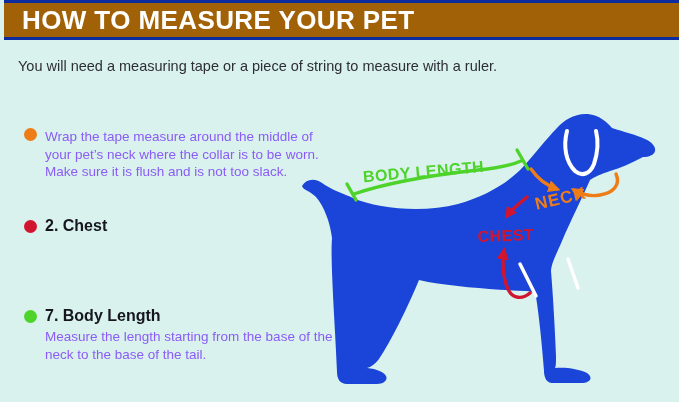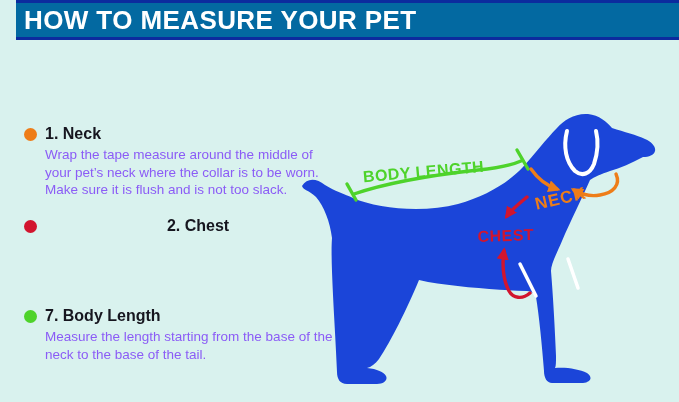--- a/index.html
+++ b/index.html
@@ -2,61 +2,61 @@
 <html><head>
 <meta charset="utf-8">
 <style>
   html,body { margin:0; padding:0; background:#ffffff; }
   .canvas {
     position:relative; width:679px; height:402px; overflow:hidden;
     background:#d9f2ee;
     font-family:"Liberation Sans", sans-serif;
   }
   .header {
-    position:absolute; top:0; left:16px; right:0; height:40px;
-    background:#0369a1;
+    position:absolute; top:0; left:4px; right:0; height:40px;
+    background:#a16207;
     border-top:3px solid #0c2b9e; border-bottom:3px solid #0c2b9e;
     box-sizing:border-box;
-    display:flex; align-items:center; padding-left:8px;
+    display:flex; align-items:center; padding-left:18px;
   }
   .header-title {
     color:#ffffff; font-size:26px; font-weight:bold; letter-spacing:0.4px;
     white-space:nowrap;
   }
   .intro {
     position:absolute; left:18px; top:56px; width:640px;
     font-size:14.5px; line-height:21px; color:#2e2e36;
   }
   .step { position:absolute; left:24px; display:flex; gap:8px; }
   .step-1 { top:125px; }
-  .step-2 { top:217px;text-align:center; }
+  .step-2 { top:217px; }
   .step-3 { top:307px; }
   .bullet { width:13px; height:13px; border-radius:50%; margin-top:3px; flex:none; }
   .step-text { width:306px; }
   .step-title { font-size:16px; font-weight:bold; color:#16161f; }
   .step-desc { font-size:13.5px; line-height:17.5px; color:#8b5cf6; white-space:pre-line; margin-top:3px; }
   .diagram { position:absolute; left:0; top:0; pointer-events:none; }
   .diagram text { font-family:"Liberation Sans", sans-serif; font-weight:bold; }
 </style>
 </head>
 <body>
 
 <div class="canvas">
 
   <div class="header">
     <div class="header-title">HOW TO MEASURE YOUR PET</div>
   </div>
 
   <div class="intro">
+    <div>You will need a measuring tape or a piece of string to measure with a ruler.</div>
   </div>
 
   <div class="step step-1">
     <span class="bullet" style="background-color: rgb(238, 125, 24);"></span>
     <div class="step-text">
-      <div class="step-title">1. Neck</div>
       <div class="step-desc">Wrap the tape measure around the middle of
 your pet’s neck where the collar is to be worn.
 Make sure it is flush and is not too slack.</div>
     </div>
   </div>
 
   <div class="step step-2">
     <span class="bullet" style="background-color: rgb(210, 21, 46);"></span>
     <div class="step-text">
       <div class="step-title">2. Chest</div>

